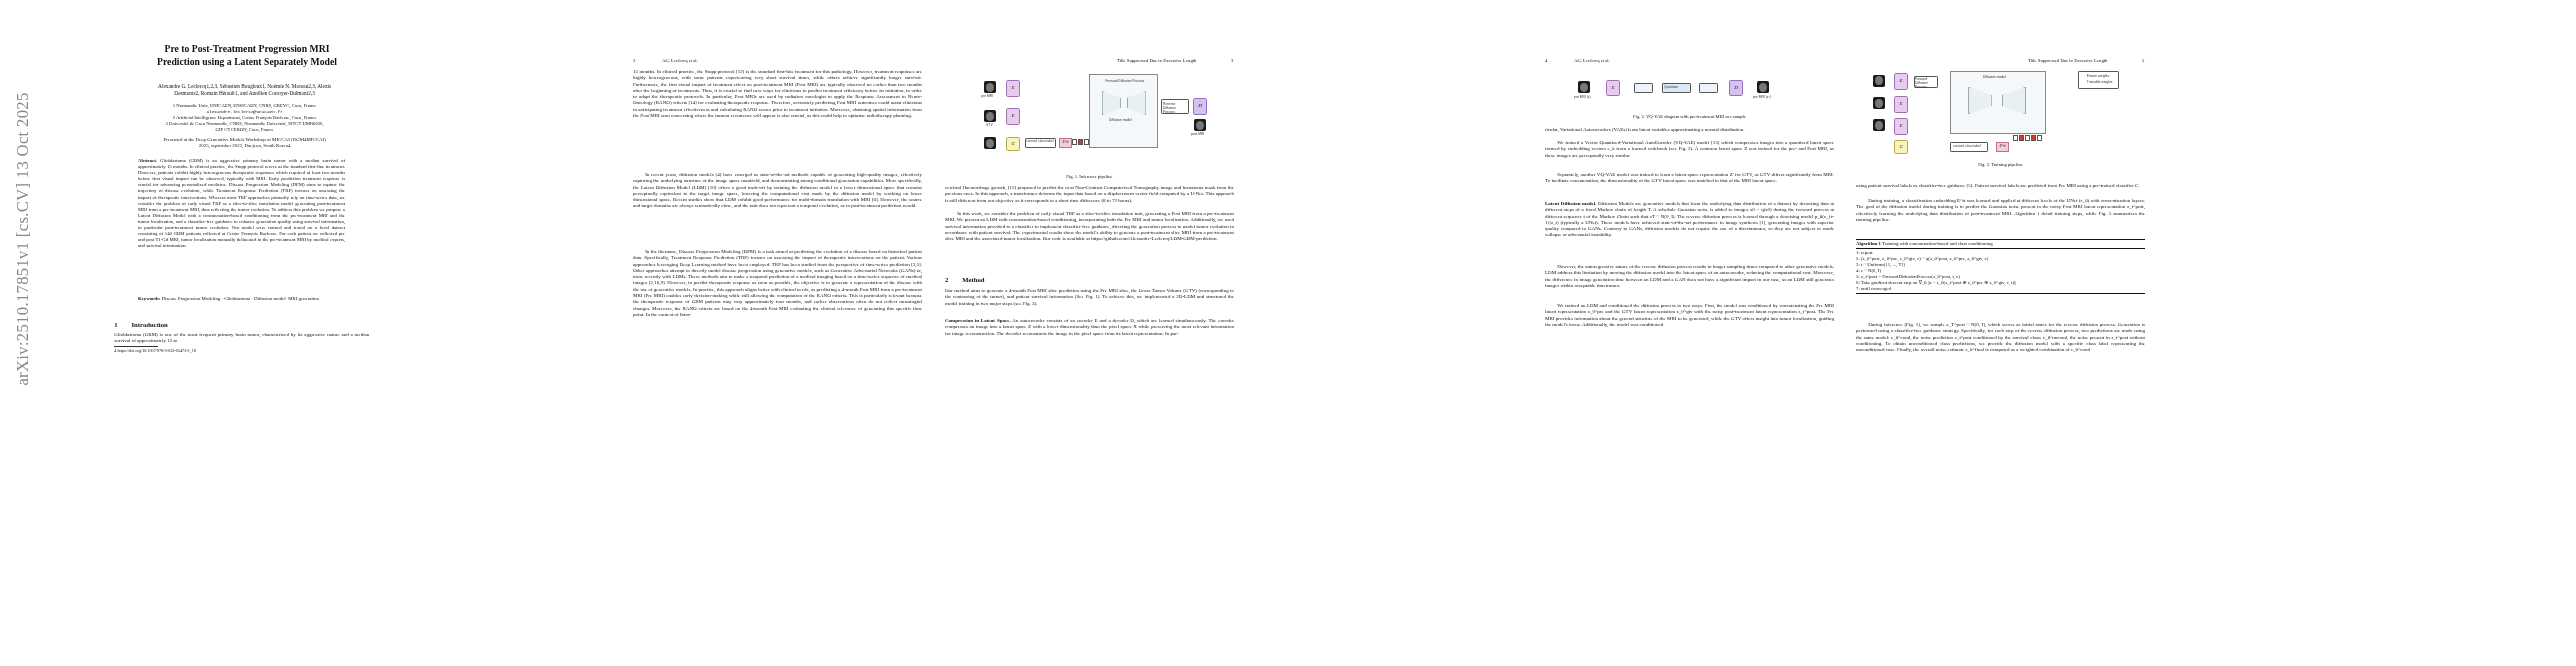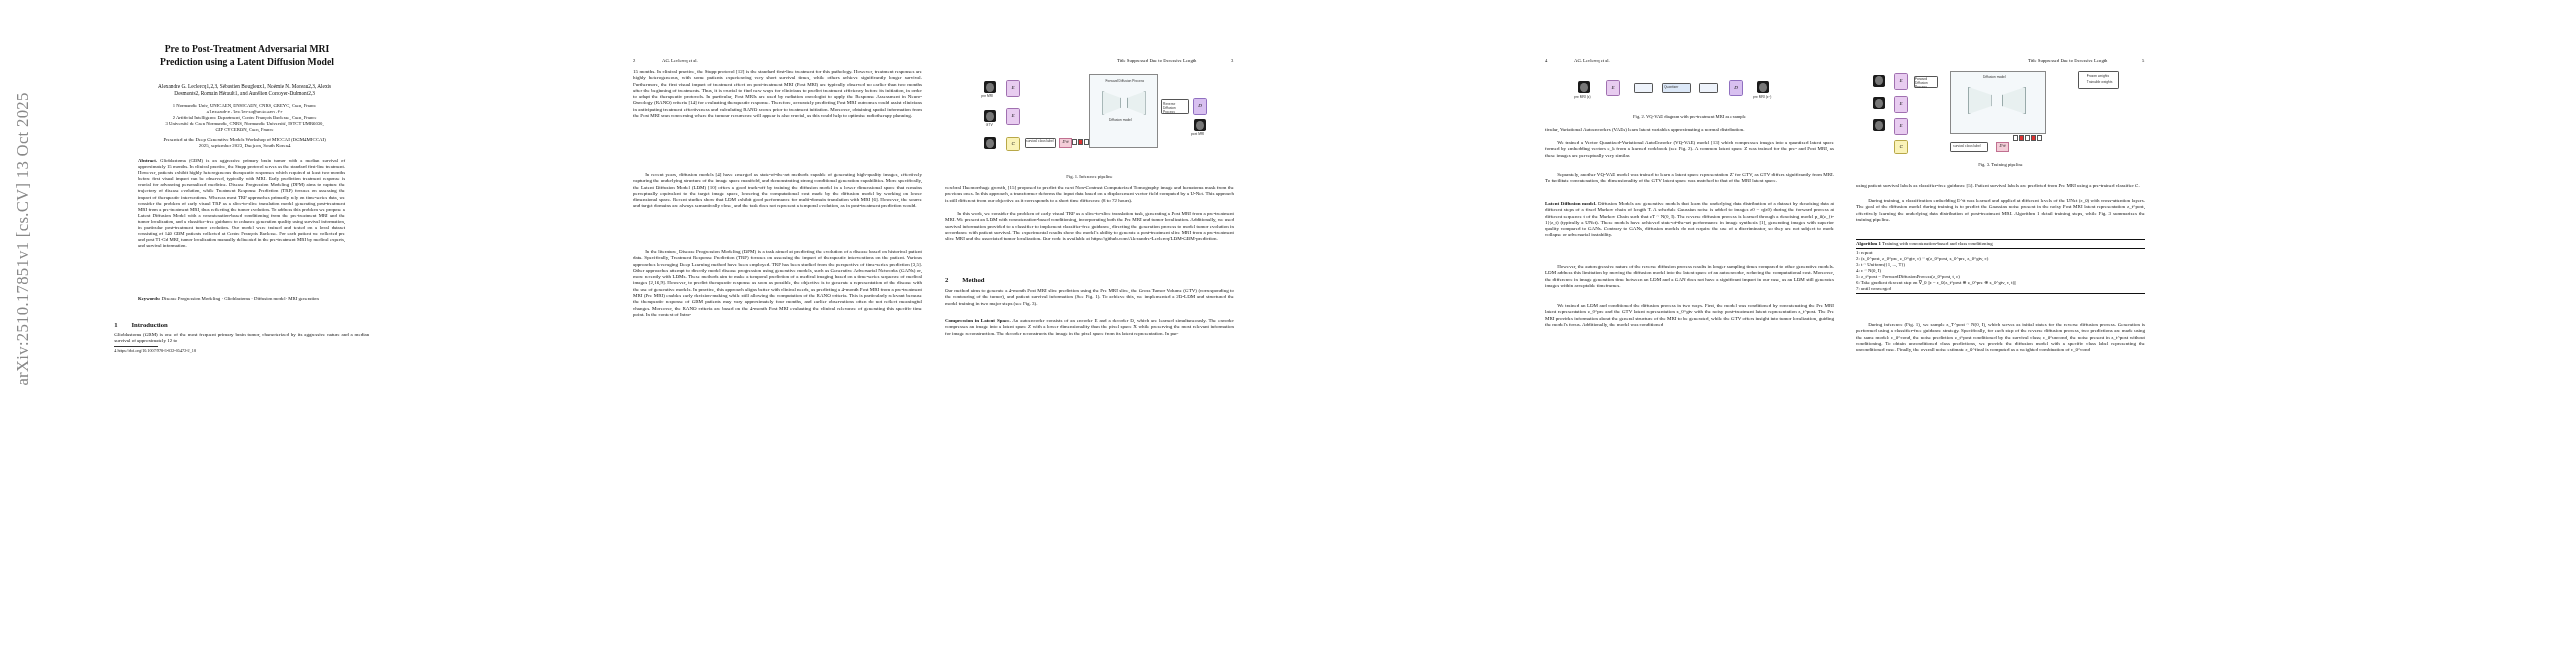--- a/index.html
+++ b/index.html
@@ -45,22 +45,22 @@
 </style>
 </head>
 <body>
 
 <div class="arxiv">
   <span>arXiv:2510.17851v1  [cs.CV]  13 Oct 2025</span>
 </div>
 
 <div class="page p1">
   <div class="title">
-    <div>Pre to Post-Treatment Adversarial MRI</div>
-    <div>Prediction using a Latent Diffusion Model</div>
+    <div>Pre to Post-Treatment Progression MRI</div>
+    <div>Prediction using a Latent Separately Model</div>
   </div>
   <div class="authors">
     <div>Alexandre G. Leclercq1,2,3, Sébastien Bougleux1, Noémie N. Moreau2,3, Alexis</div>
     <div>Desmonts2, Romain Hérault1, and Aurélien Corroyer-Dulmont2,3</div>
   </div>
   <div class="affil">
     <div>1  Normandie Univ, UNICAEN, ENSICAEN, CNRS, GREYC, Caen, France</div>
     <div class="mono">alexandre.leclercq@unicaen.fr</div>
     <div>2  Artificial Intelligence Department, Centre François Baclesse, Caen, France</div>
     <div>3  Université de Caen Normandie, CNRS, Normandie Université, ISTCT UMR6030,</div>

